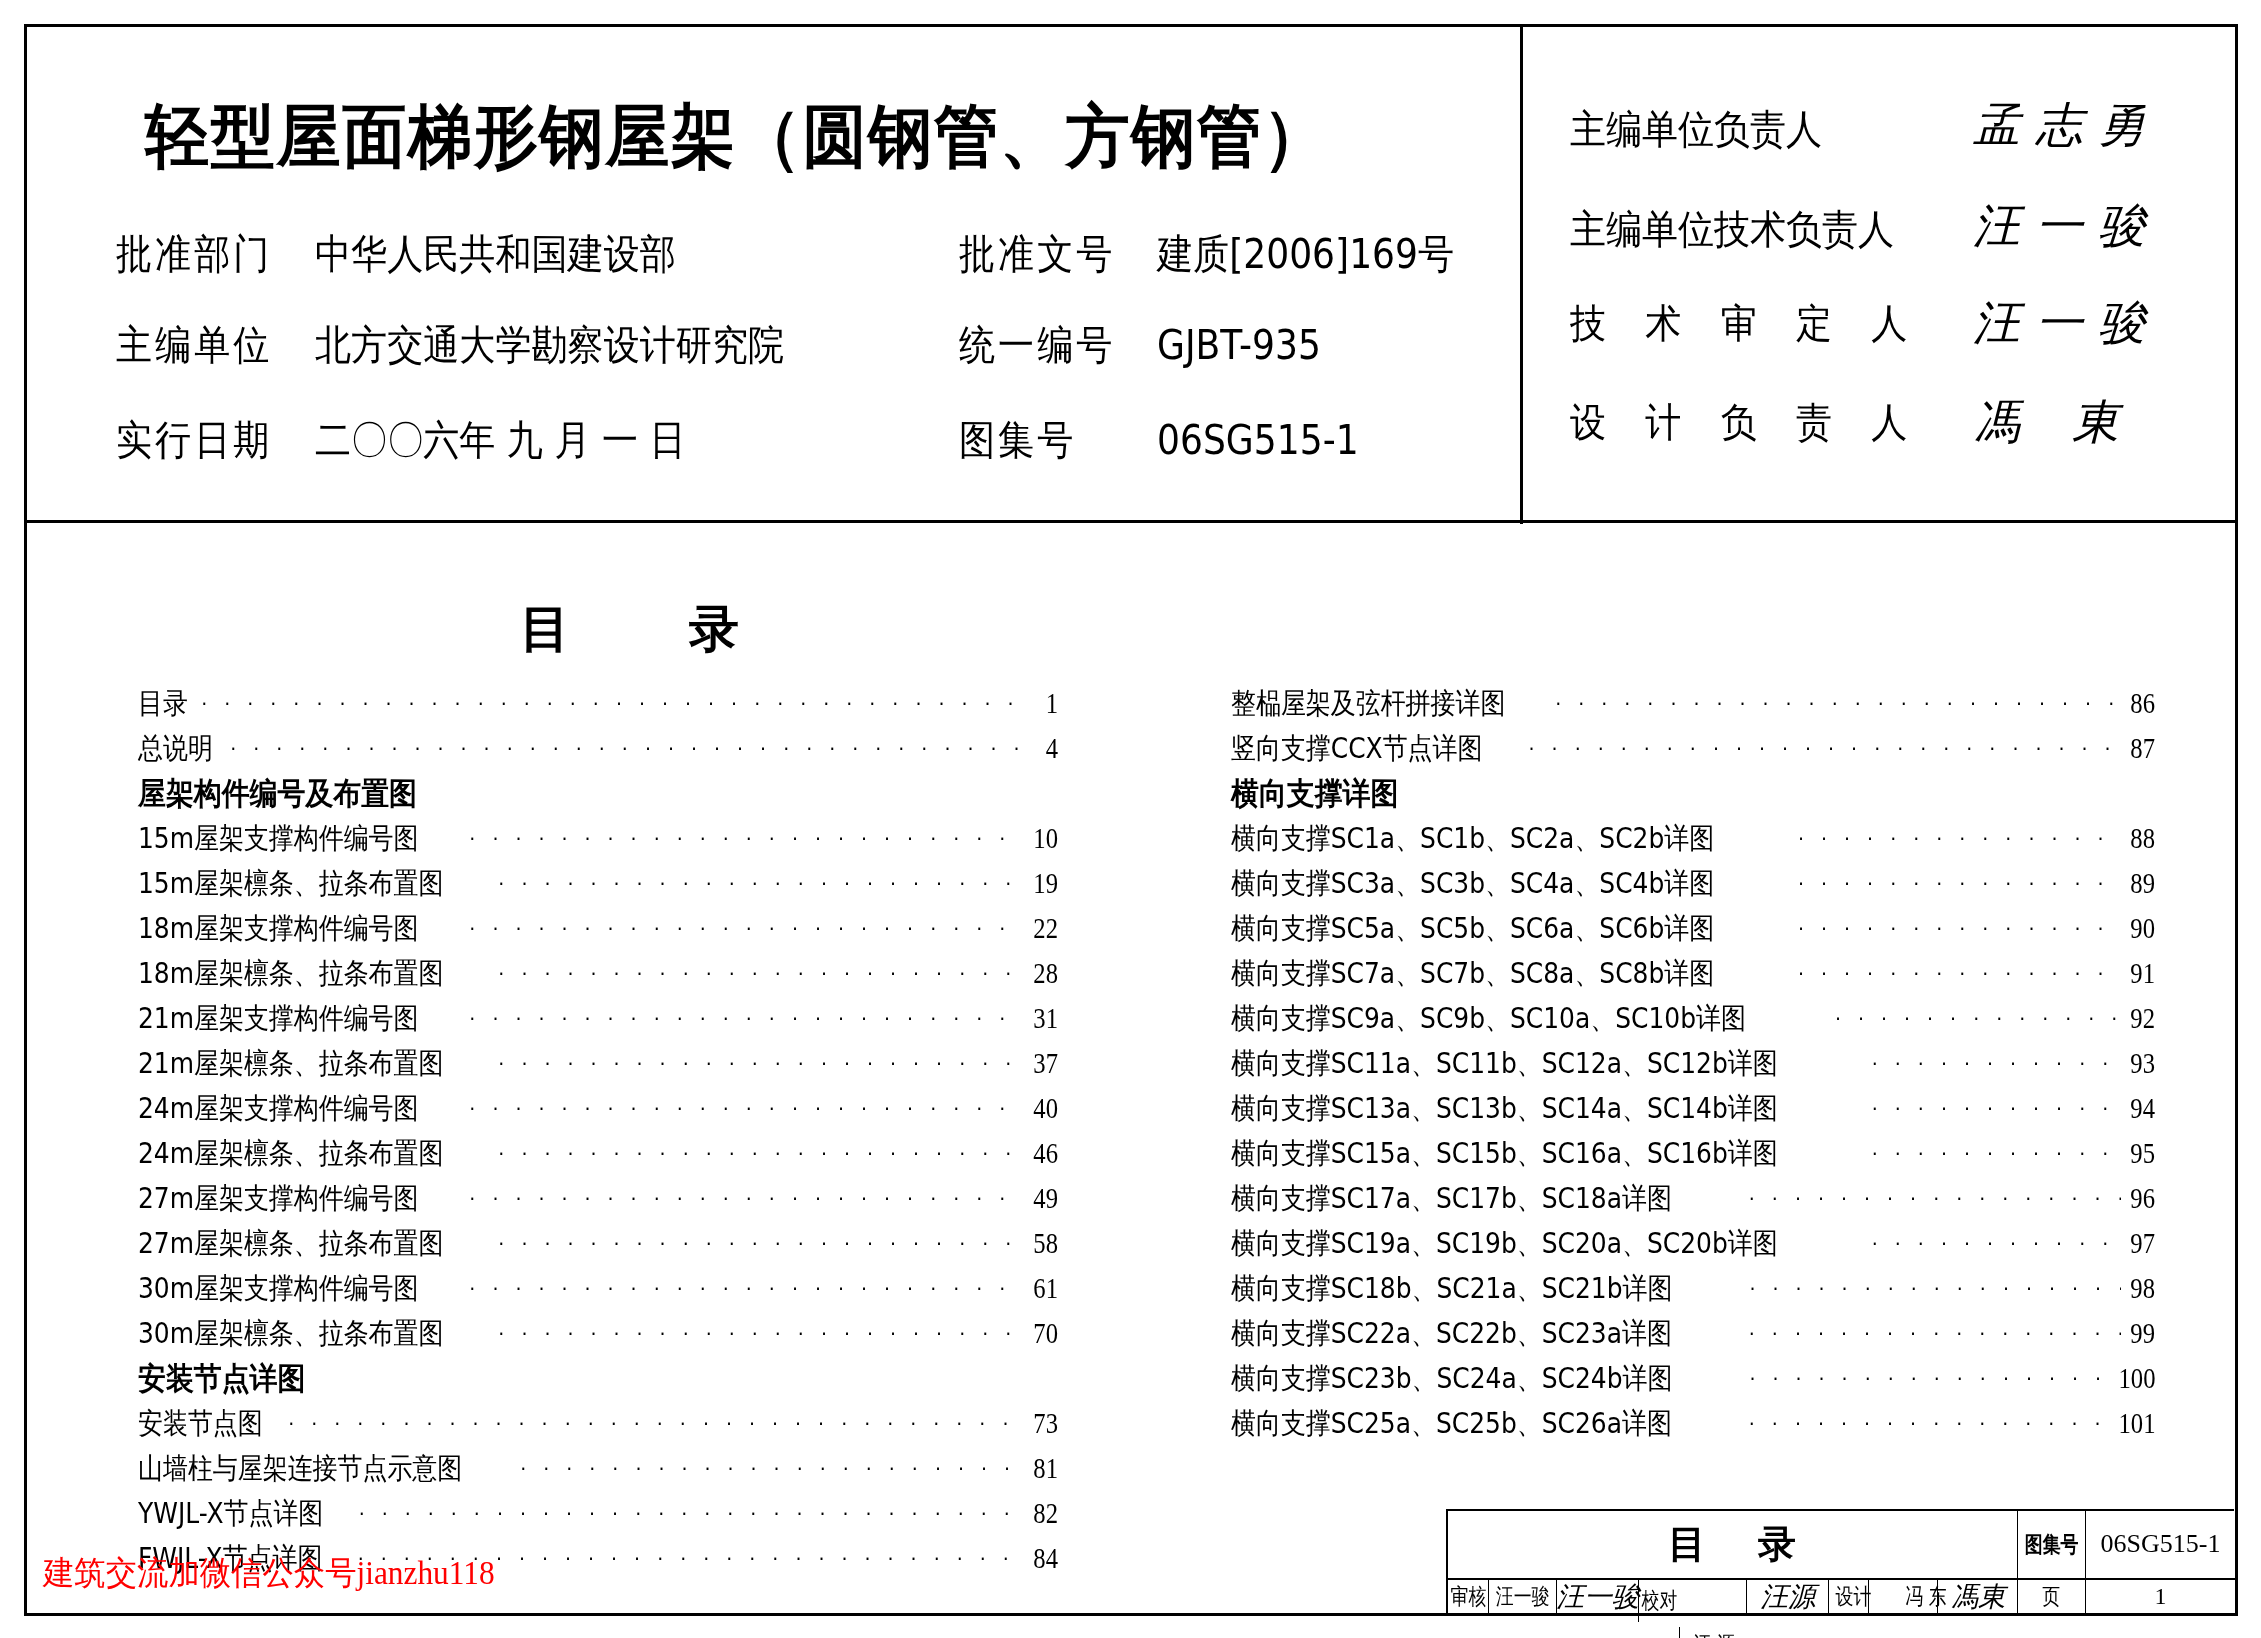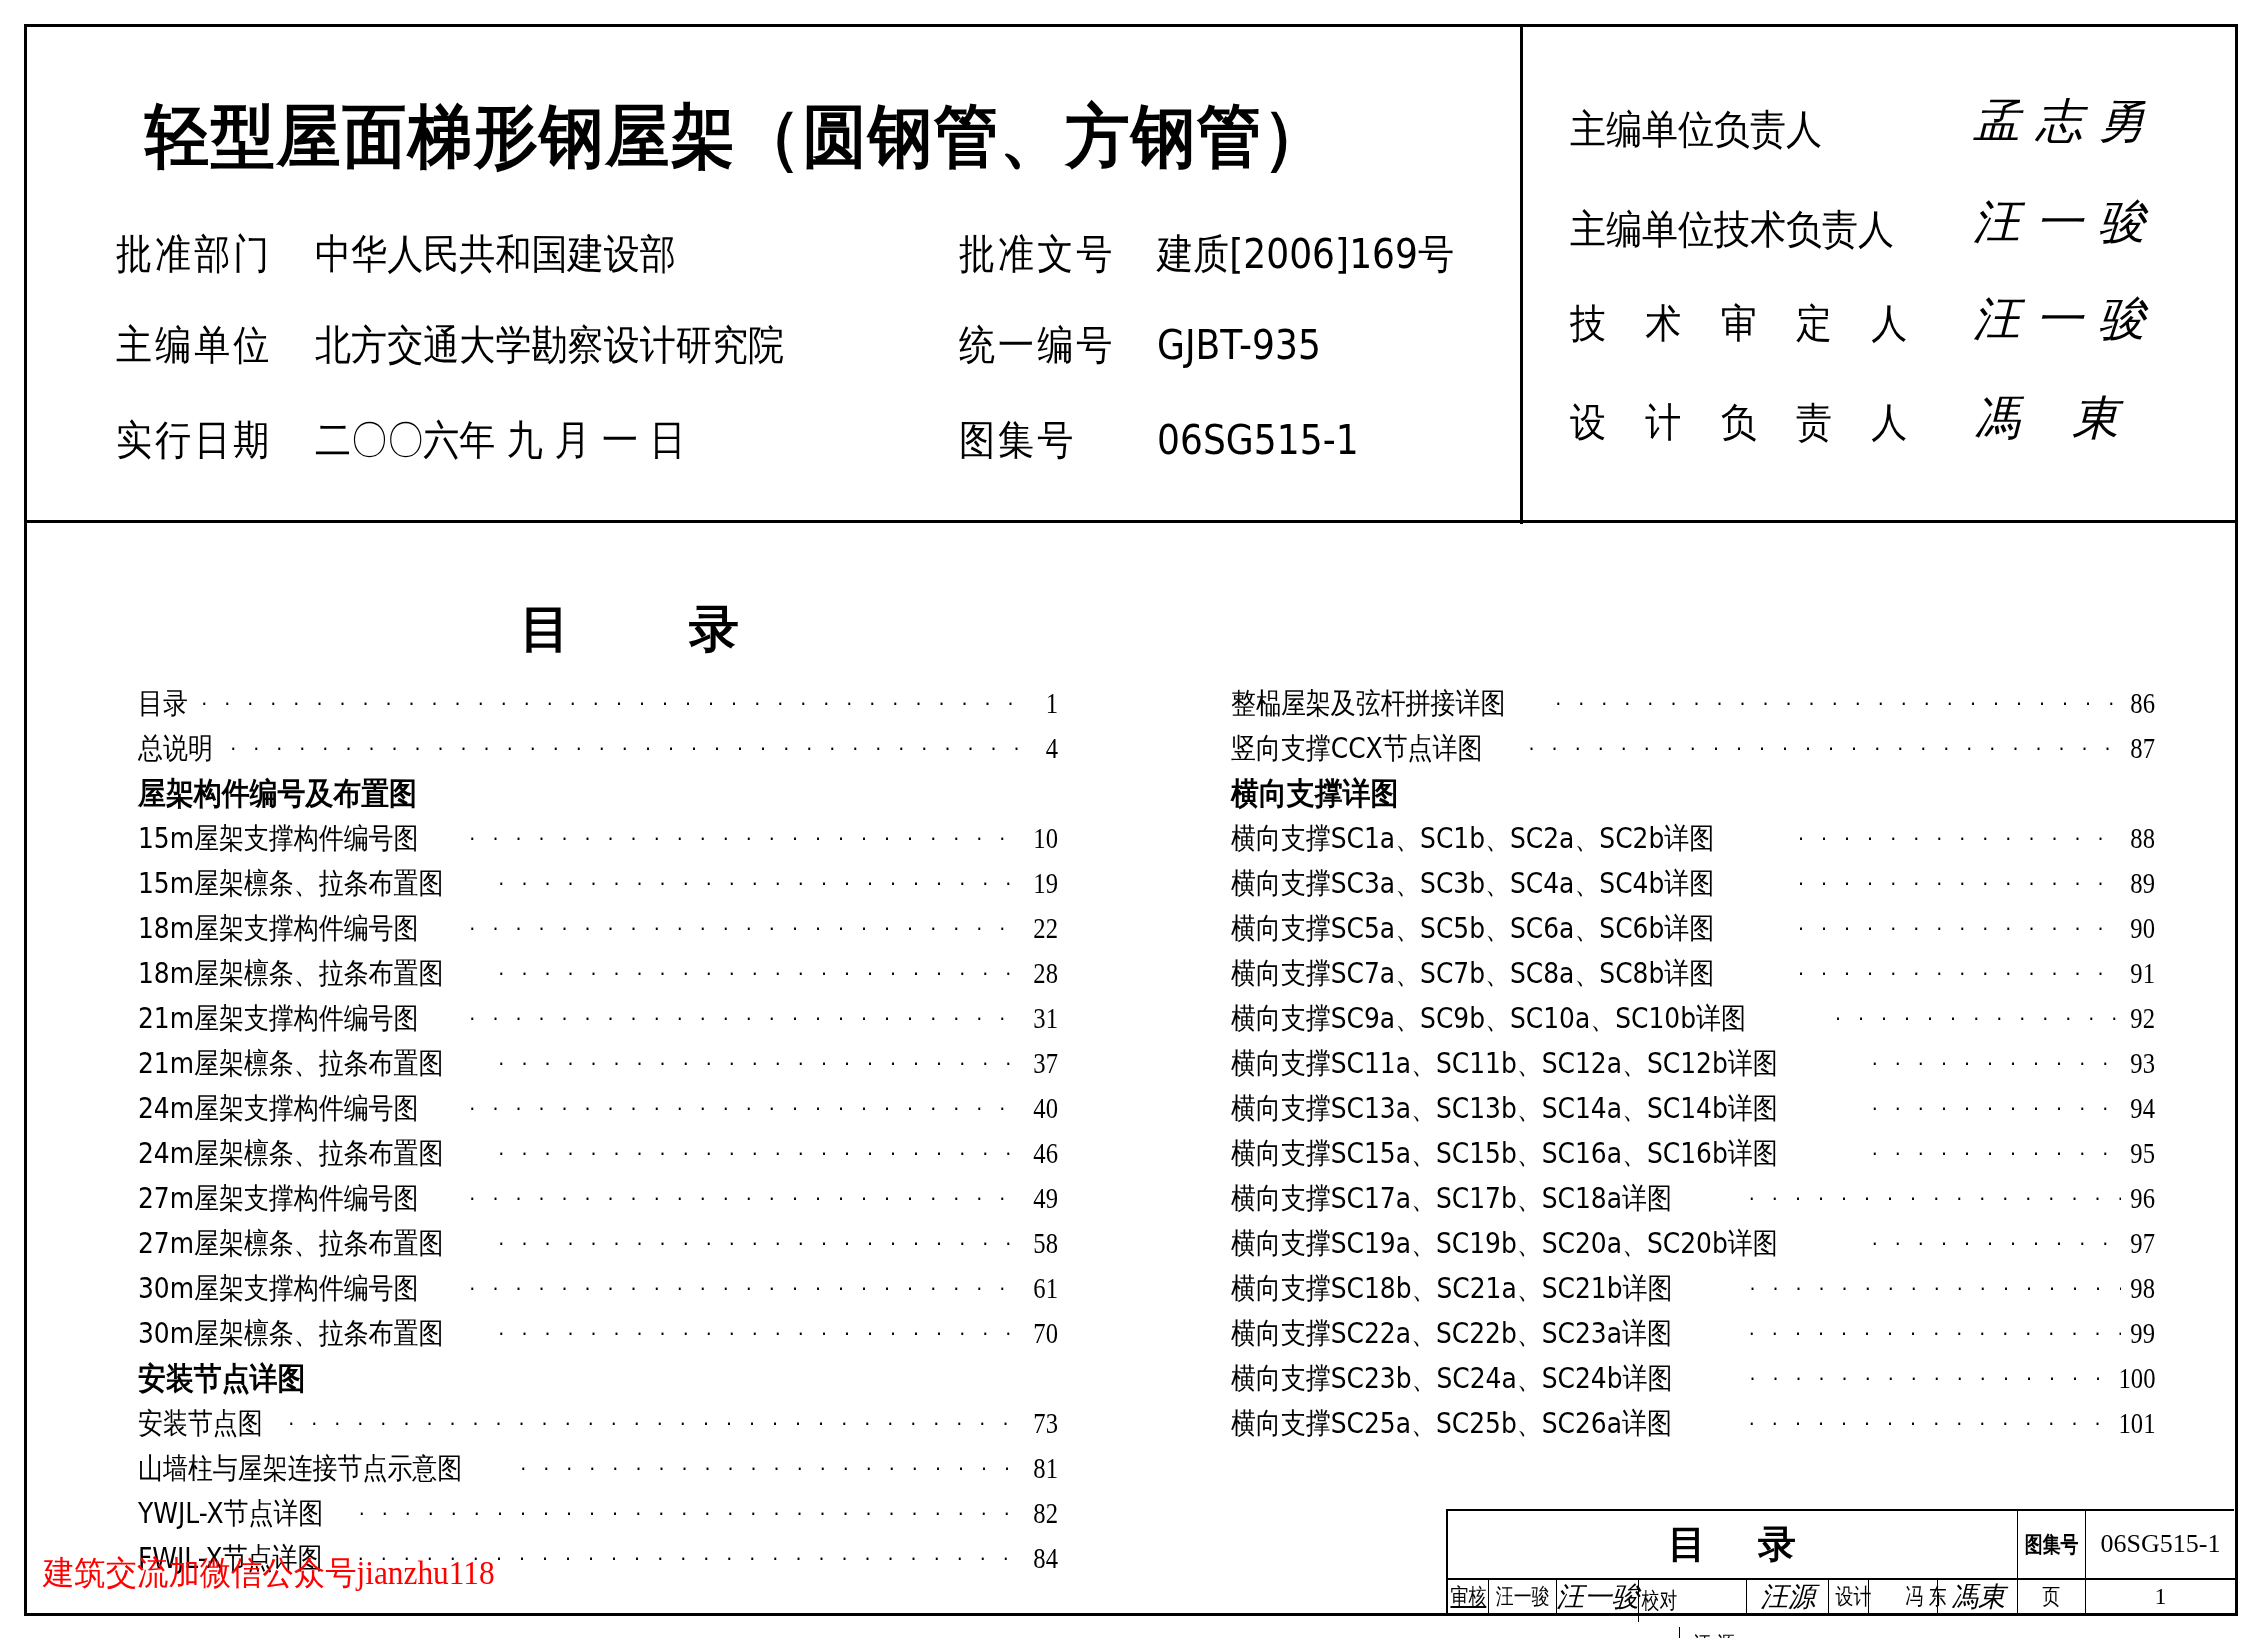--- a/index.html
+++ b/index.html
@@ -9,21 +9,21 @@
            border:3.4px solid #000; box-sizing:content-box; }
   .hdr-line { position:absolute; left:24px; top:520px; width:2211px; height:3.4px; background:#000; }
   .hdr-vline { position:absolute; left:1520px; top:24px; width:3.4px; height:500px; background:#000; }
 
   .title { position:absolute; left:145px; top:93px; font-size:69px; font-weight:bold;
            letter-spacing:1.7px; white-space:nowrap; line-height:86px; transform:scaleX(0.93); transform-origin:left; }
   .meta { position:absolute; font-size:41px; line-height:52px; white-space:nowrap; transform:scaleX(0.88); transform-origin:left; }
   .meta-lbl { letter-spacing:3.4px; }
 
   .right-row { position:absolute; left:1570px; font-size:40px; line-height:52px; white-space:nowrap; transform:scaleX(0.9); transform-origin:left; }
-  .sig { position:absolute; font-family:Liberation Mono, monospace; font-style:italic;
+  .sig { position:absolute; font-family:Liberation Serif, serif; font-style:italic;
          font-size:47px; line-height:60px; white-space:nowrap; letter-spacing:15.5px; }
 
   .toc-heading { position:absolute; top:599px; font-size:50px; font-weight:bold; line-height:60px; }
 
   .toc-col { position:absolute; top:681px; }
   .toc-left { left:138px; width:920px; }
   .toc-right { left:1231px; width:924px; }
   .toc-row { position:relative; height:45px; display:flex; align-items:center; font-size:29px;
              white-space:nowrap; transform-origin:left; }
   .toc-row .lbl { flex:0 0 auto; transform:scaleX(0.86); transform-origin:left; }
@@ -265,21 +265,21 @@
 <div class="tb"></div>
 <div class="tb-name">目录</div>
 <div class="tb-cell" style="left:2017px; top:1509px; width:68px; height:70px;">
     <span class="sm" style="font-weight:bold;">图集号</span>
   </div>
 <div class="tb-cell" style="left:2085px; top:1509px; width:150px; height:70px; font-size:26px; font-family:'Liberation Serif',serif;">
     <span>06SG515-1</span>
   </div>
 <div class="tb-hline"></div>
 
-<div class="tb-cell" style="left:1446px; top:1579px; width:43px; height:34px; border-left:2.6px solid #000;text-decoration:underline;">
+<div class="tb-cell" style="left:1446px; top:1579px; width:43px; height:34px; border-left:2.6px solid #000;">
     <span class="sm">审核</span>
   </div>
 <div class="tb-cell" style="left:1488px; top:1579px; width:69px; height:34px;">
     <span class="sm">汪一骏</span>
   </div>
 <div class="tb-cell" style="left:1556px; top:1579px; width:83px; height:34px;">
     <span class="sigsm">汪一骏</span>
   </div>
 <div class="tb-cell" style="left:1638px; top:1579px; width:41px; height:43px;">
     <span class="sm">校对</span>

